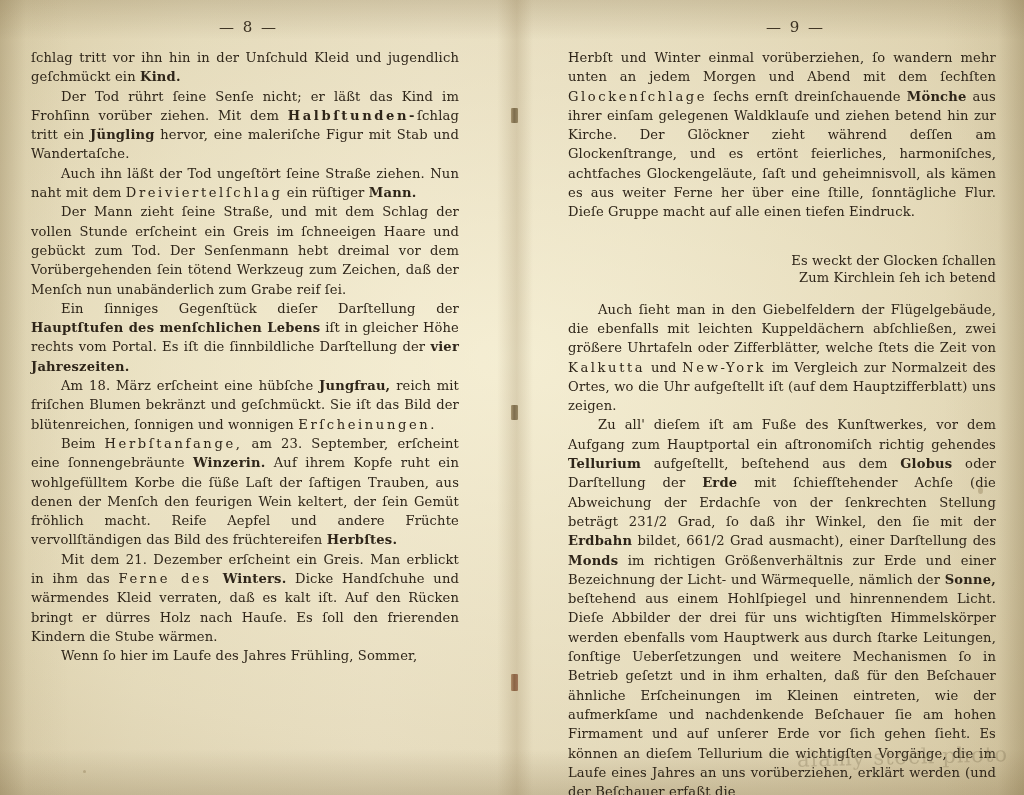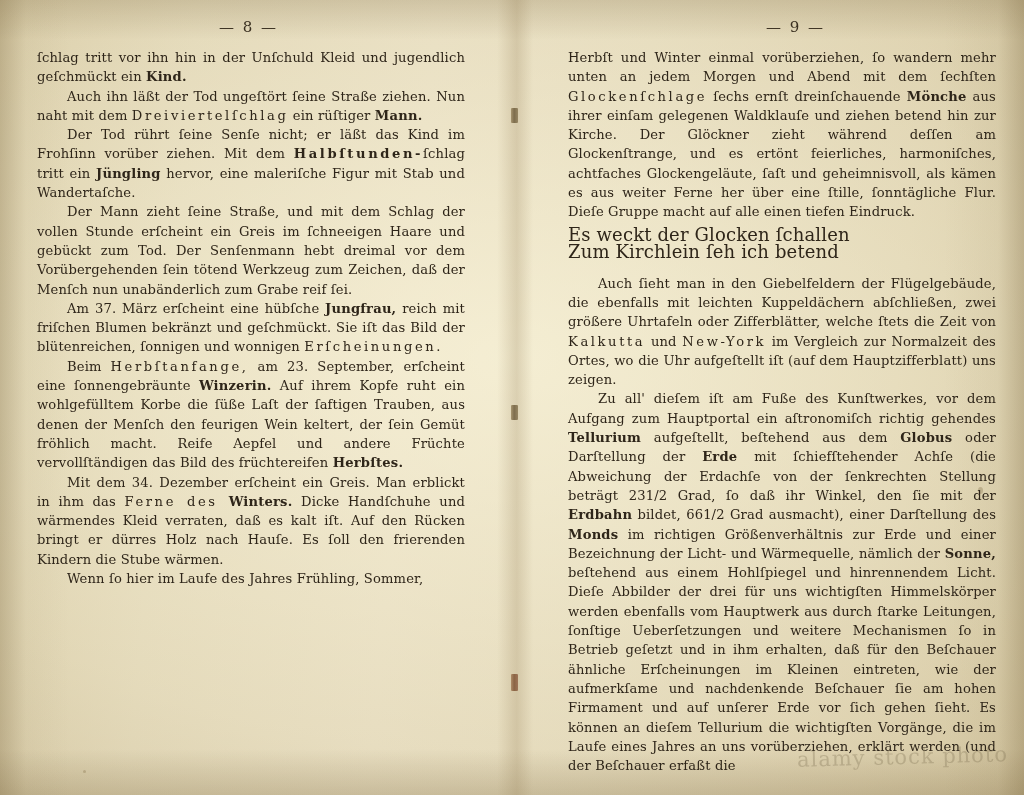--- a/index.html
+++ b/index.html
@@ -73,40 +73,40 @@
     position: absolute;
     top: 48px;
     width: 428px;
     font-size: 13.1px;
     line-height: 19.3px;
     color: #2e2519;
     text-align: justify;
     font-family: "DejaVu Serif", serif;
     letter-spacing: 0.15px;
   }
-  .column.left { left: 37px; }
+  .column.left { left: 31px; }
   .column.right { left: 568px; }
 
   p {
     margin: 0;
     text-indent: 0;
   }
   p.ind { text-indent: 30px; }
 
   b, .bold {
     font-weight: bold;
     letter-spacing: 0.2px;
   }
   .sp {
     letter-spacing: 2.6px;
   }
   .verse {
-    margin: 4px 0 13px 0;
-    text-align: left;
-    font-size: 18px;
+    margin: 30px 0 13px 0;
+    text-align: right;
+    font-size: 13px;
     line-height: 17.5px;
   }
   .verse div { white-space: nowrap; }
 
   
   .watermark {
     position: absolute;
     right: 16px;
     bottom: 26px;
     font-size: 21px;
@@ -136,33 +136,34 @@
   <div class="speck" style="left:978px; top:487px; width:5px; height:7px;"></div>
   <div class="speck" style="left:83px; top:770px; width:3px; height:3px;"></div>
 
   <div class="page-num left">— 8 —</div>
   <div class="page-num right">— 9 —</div>
 
   <div class="column left">
 
     <p><span>ſchlag tritt vor ihn hin in der Unſchuld Kleid und jugendlich geſchmückt ein </span><b>Kind.</b></p>
 
+    <p class="ind"><span>Der Tod rührt ſeine Senſe nicht; er läßt das Kind im Frohſinn vorüber ziehen. Mit dem </span><b class="sp">Halbſtunden-</b><span>ſchlag tritt ein </span><b>Jüngling</b><span> hervor, eine maleriſche Figur mit Stab und Wandertaſche.</span></p>
+
     <p class="ind"><span>Auch ihn läßt der Tod ungeſtört ſeine Straße ziehen. Nun naht mit dem </span><span class="sp">Dreiviertelſchlag</span><span> ein rüſtiger </span><b>Mann.</b></p>
-
-    <p class="ind"><span>Der Tod rührt ſeine Senſe nicht; er läßt das Kind im Frohſinn vorüber ziehen. Mit dem </span><b class="sp">Halbſtunden-</b><span>ſchlag tritt ein </span><b>Jüngling</b><span> hervor, eine maleriſche Figur mit Stab und Wandertaſche.</span></p>
 
     <p class="ind"><span>Der Mann zieht ſeine Straße, und mit dem Schlag der vollen Stunde erſcheint ein Greis im ſchneeigen Haare und gebückt zum Tod. Der Senſenmann hebt dreimal vor dem Vorübergehenden ſein tötend Werkzeug zum Zeichen, daß der Menſch nun unabänderlich zum Grabe reif ſei.</span></p>
 
+    <p class="ind"><span>Ein ſinniges Gegenſtück dieſer Darſtellung der </span><b>Hauptſtufen des menſchlichen Lebens</b><span> iſt in gleicher Höhe rechts vom Portal. Es iſt die ſinnbildliche Darſtellung der </span><b>vier Jahreszeiten.</b></p>
 
-    <p class="ind"><span>Am 37. März erſcheint eine hübſche </span><b>Jungfrau,</b><span> reich mit friſchen Blumen bekränzt und geſchmückt. Sie iſt das Bild der blütenreichen, ſonnigen und wonnigen </span><span class="sp">Erſcheinungen.</span></p>
+    <p class="ind"><span>Am 18. März erſcheint eine hübſche </span><b>Jungfrau,</b><span> reich mit friſchen Blumen bekränzt und geſchmückt. Sie iſt das Bild der blütenreichen, ſonnigen und wonnigen </span><span class="sp">Erſcheinungen.</span></p>
 
 
     <p class="ind"><span>Beim </span><span class="sp">Herbſtanfange,</span><span> am 23. September, erſcheint eine ſonnengebräunte </span><b>Winzerin.</b><span> Auf ihrem Kopfe ruht ein wohlgefülltem Korbe die ſüße Laſt der ſaftigen Trauben, aus denen der Menſch den feurigen Wein keltert, der ſein Gemüt fröhlich macht. Reife Aepfel und andere Früchte vervollſtändigen das Bild des früchtereifen </span><b>Herbſtes.</b></p>
 
-    <p class="ind"><span>Mit dem 34. Dezember erſcheint ein Greis. Man erblickt in ihm das </span><span class="sp">Ferne des </span><b>Winters.</b><span> Dicke Handſchuhe und wärmendes Kleid verraten, daß es kalt iſt. Auf den Rücken bringt er dürres Holz nach Hauſe. Es ſoll den frierenden Kindern die Stube wärmen.</span></p>
+    <p class="ind"><span>Mit dem 21. Dezember erſcheint ein Greis. Man erblickt in ihm das </span><span class="sp">Ferne des </span><b>Winters.</b><span> Dicke Handſchuhe und wärmendes Kleid verraten, daß es kalt iſt. Auf den Rücken bringt er dürres Holz nach Hauſe. Es ſoll den frierenden Kindern die Stube wärmen.</span></p>
 
     <p class="ind">Wenn ſo hier im Laufe des Jahres Frühling, Sommer,</p>
   </div>
 
   <div class="column right">
 
     <p><span>Herbſt und Winter einmal vorüberziehen, ſo wandern mehr unten an jedem Morgen und Abend mit dem ſechſten </span><span class="sp">Glockenſchlage</span><span> ſechs ernſt dreinſchauende </span><b>Mönche</b><span> aus ihrer einſam gelegenen Waldklauſe und ziehen betend hin zur Kirche. Der Glöckner zieht während deſſen am Glockenſtrange, und es ertönt feierliches, harmoniſches, achtfaches Glockengeläute, ſaſt und geheimnisvoll, als kämen es aus weiter Ferne her über eine ſtille, ſonntägliche Flur. Dieſe Gruppe macht auf alle einen tiefen Eindruck.</span></p>
 
     <div class="verse">
       <div>Es weckt der Glocken ſchallen</div>

